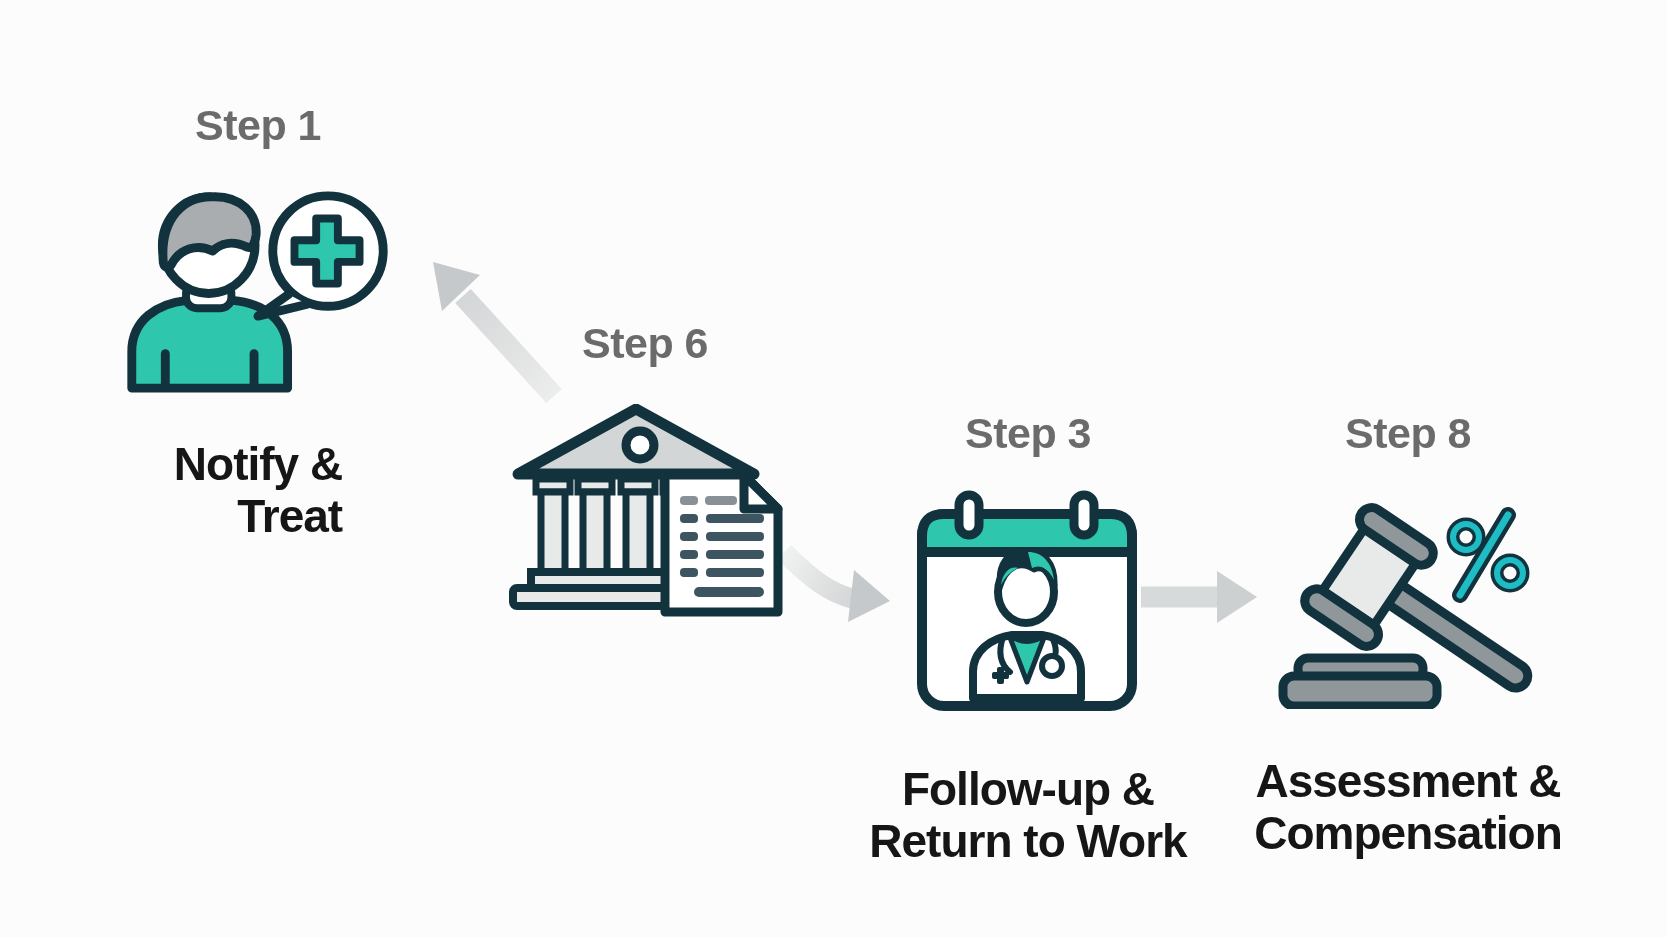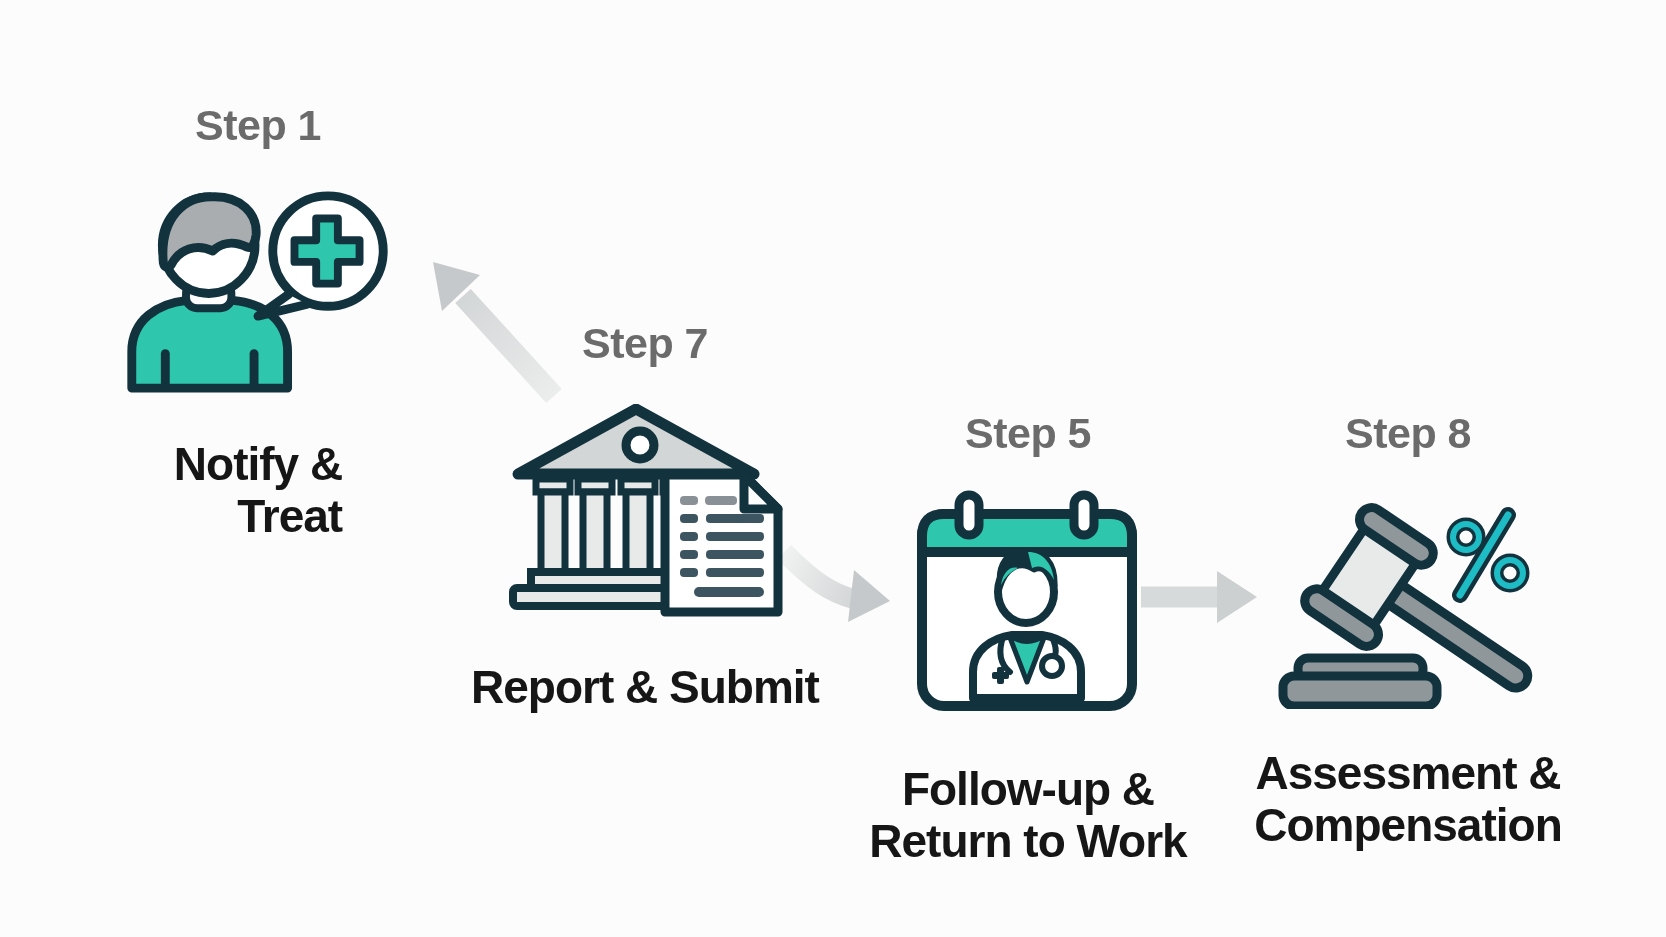--- a/index.html
+++ b/index.html
@@ -23,21 +23,21 @@
   .step1 .icon{margin-top:26px;}
   .step1 .step-title{margin-top:32px;text-align:right;}
   .step2{left:445px;top:320px;}
   .step2 .icon{margin-top:28px;}
   .step2 .step-title{margin-top:32px;}
   .step3{left:828px;top:410px;}
   .step3 .icon{margin-top:24px;}
   .step3 .step-title{margin-top:38px;}
   .step4{left:1208px;top:410px;}
   .step4 .icon{margin-top:28px;}
-  .step4 .step-title{margin-top:28px;}
+  .step4 .step-title{margin-top:36px;}
 </style>
 </head>
 <body>
 
 <div class="canvas">
 
   <svg class="arrow-layer" width="1666" height="937" viewBox="0 0 1666 937">
     <defs>
       <linearGradient id="g1" gradientUnits="userSpaceOnUse" x1="556" y1="398" x2="445" y2="280">
         <stop offset="0" stop-color="#eceded"></stop>
@@ -79,21 +79,21 @@
       <circle cx="211" cy="68" r="56" fill="#ffffff" stroke="var(--outline)" stroke-width="9"></circle>
       <path d="M 171,112 L 140,134 L 190,122" fill="#ffffff" stroke="var(--outline)" stroke-width="9" stroke-linejoin="round" stroke-linecap="round"></path>
 
       <path d="M 199,35 h 22 v 22 h 22 v 22 h -22 v 22 h -22 v -22 h -22 v -22 h 22 Z" fill="var(--teal)" stroke="var(--outline)" stroke-width="8" stroke-linejoin="round"></path>
     </svg>
     <div class="step-title">Notify &amp;
 Treat</div>
   </div>
 
   <div class="step step2">
-    <div class="step-label">Step 7</div>
+    <div class="step-label">Step 6</div>
     <svg class="icon" width="275" height="215" viewBox="0 0 275 215">
 
       <polygon points="10,70 128,5 246,70" fill="var(--pediment)" stroke="var(--outline)" stroke-width="11" stroke-linejoin="round"></polygon>
       <circle cx="132" cy="41" r="14" fill="#ffffff" stroke="var(--outline)" stroke-width="9"></circle>
 
       <g fill="var(--light-gray)" stroke="var(--outline)" stroke-width="7">
         <rect x="28" y="75" width="34" height="13"></rect>
           <rect x="33" y="88" width="24" height="82"></rect>
         <rect x="70" y="75" width="34" height="13"></rect>
           <rect x="75" y="88" width="24" height="82"></rect>
@@ -115,25 +115,24 @@
         <rect x="198" y="110" width="58" height="9" rx="4" fill="var(--doc-dark)"></rect>
         <rect x="172" y="128" width="18" height="9" rx="4" fill="var(--doc-dark)"></rect>
         <rect x="198" y="128" width="58" height="9" rx="4" fill="var(--doc-dark)"></rect>
         <rect x="172" y="146" width="18" height="9" rx="4" fill="var(--doc-dark)"></rect>
         <rect x="198" y="146" width="58" height="9" rx="4" fill="var(--doc-dark)"></rect>
         <rect x="172" y="164" width="18" height="9" rx="4" fill="var(--doc-dark)"></rect>
         <rect x="198" y="164" width="58" height="9" rx="4" fill="var(--doc-dark)"></rect>
         <rect x="186" y="183" width="70" height="10" rx="5" fill="var(--doc-dark)"></rect>
       </g>
     </svg>
-    <div class="step-title">Report &amp; Submit</div>
   </div>
 
   <div class="step step3">
-    <div class="step-label">Step 5</div>
+    <div class="step-label">Step 3</div>
     <svg class="icon" width="225" height="225" viewBox="0 0 225 225">
 
       <rect x="6" y="24" width="210" height="192" rx="22" fill="#ffffff" stroke="var(--outline)" stroke-width="10"></rect>
       <path d="M 28,24 H 194 Q 216,24 216,46 V 62 H 6 V 46 Q 6,24 28,24 Z" fill="var(--teal)" stroke="var(--outline)" stroke-width="10" stroke-linejoin="round"></path>
 
       <rect x="43" y="5" width="20" height="40" rx="10" fill="#ffffff" stroke="var(--outline)" stroke-width="9"></rect>
       <rect x="158" y="5" width="20" height="40" rx="10" fill="#ffffff" stroke="var(--outline)" stroke-width="9"></rect>
 
       <path d="M 57,208 V 182 C 57,160 76,148 96,145 L 126,145 C 146,148 165,160 165,182 V 208 Z" fill="#ffffff" stroke="var(--outline)" stroke-width="8" stroke-linejoin="round"></path>
       <path d="M 93,145 L 111,192 L 129,145 Q 111,158 93,145 Z" fill="var(--teal)" stroke="var(--outline)" stroke-width="5" stroke-linejoin="round"></path>

